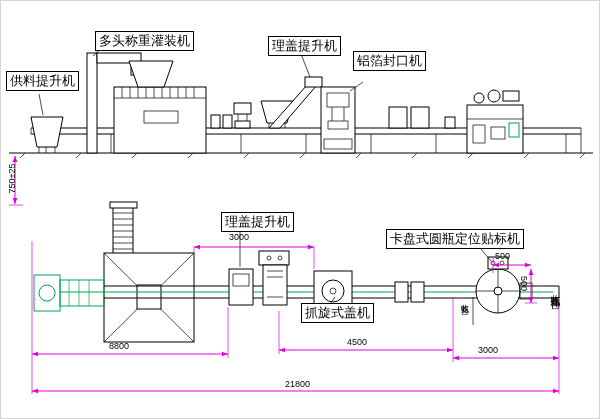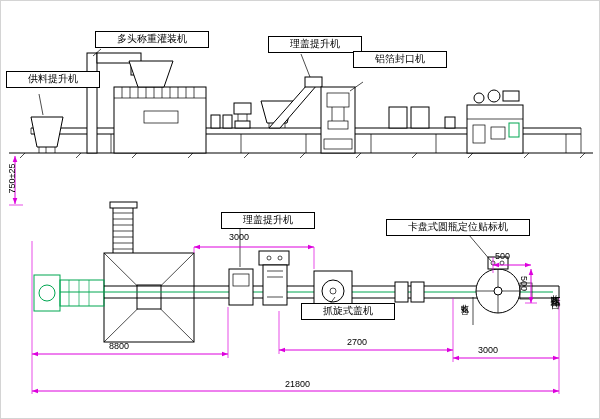--- a/index.html
+++ b/index.html
@@ -9,21 +9,21 @@
     font-family:"Liberation Sans","DejaVu Sans",sans-serif;color:#000;
   }
   svg{position:absolute;left:0;top:0;}
   .blk{stroke:var(--c-line,#000);fill:none;stroke-width:1;}
   .blkf{stroke:var(--c-line,#000);fill:#fff;stroke-width:1;}
   .grn{stroke:var(--c-green,#00a651);fill:none;stroke-width:1;}
   .dim{stroke:var(--c-dimension,#dd00dd);fill:none;stroke-width:1;}
   .thin{stroke-width:0.7;}
   .callout-label{
     position:absolute;border:1px solid var(--c-line,#000);background:#fff;
-    font-size:10px;line-height:1.25;padding:1px 21px;white-space:nowrap;z-index:3;
+    font-size:13px;line-height:1.25;padding:1px 3px;white-space:nowrap;z-index:3;
   }
   .dim-text{position:absolute;font-size:9px;line-height:1;white-space:nowrap;z-index:3;}
   .rot-ccw{width:48px;text-align:center;transform:rotate(-90deg);}
   .rot-cw{width:30px;text-align:center;transform:rotate(90deg);}
   .vtext{
     position:absolute;writing-mode:vertical-rl;text-orientation:upright;
     letter-spacing:1px;line-height:1;z-index:3;white-space:nowrap;
   }
 </style>
 </head>
@@ -206,28 +206,28 @@
         <line class="dim thin" x1="524" y1="302" x2="536" y2="302"></line>
       </g>
     </g>
   </svg>
 
   <div class="callout-label" style="left:5px;top:70px">供料提升机</div>
   <div class="callout-label" style="left:94px;top:30px">多头称重灌装机</div>
   <div class="callout-label" style="left:267px;top:35px">理盖提升机</div>
   <div class="callout-label" style="left:352px;top:50px">铝箔封口机</div>
   <div class="callout-label" style="left:220px;top:211px">理盖提升机</div>
-  <div class="callout-label" style="left:385px;top:218px">卡盘式圆瓶定位贴标机</div>
+  <div class="callout-label" style="left:385px;top:228px">卡盘式圆瓶定位贴标机</div>
   <div class="callout-label" style="left:300px;top:302px">抓旋式盖机</div>
 
   <div class="vtext" style="left:549px;top:286px;font-size:10px">收瓶工作台</div>
   <div class="vtext" style="left:459px;top:297px;font-size:8px">收瓶台</div>
 
   <div class="dim-text rot-ccw" style="left:-13px;top:173px">750±25</div>
   <div class="dim-text" style="left:228px;top:232px">3000</div>
   <div class="dim-text" style="left:108px;top:341px">8800</div>
-  <div class="dim-text" style="left:346px;top:337px">2700</div>
+  <div class="dim-text" style="left:346px;top:337px">4500</div>
   <div class="dim-text" style="left:477px;top:345px">3000</div>
   <div class="dim-text" style="left:284px;top:379px">21800</div>
   <div class="dim-text" style="left:494px;top:251px">500</div>
   <div class="dim-text rot-cw" style="left:507px;top:278px">500</div>
 
 </div>
 
 </body></html>

